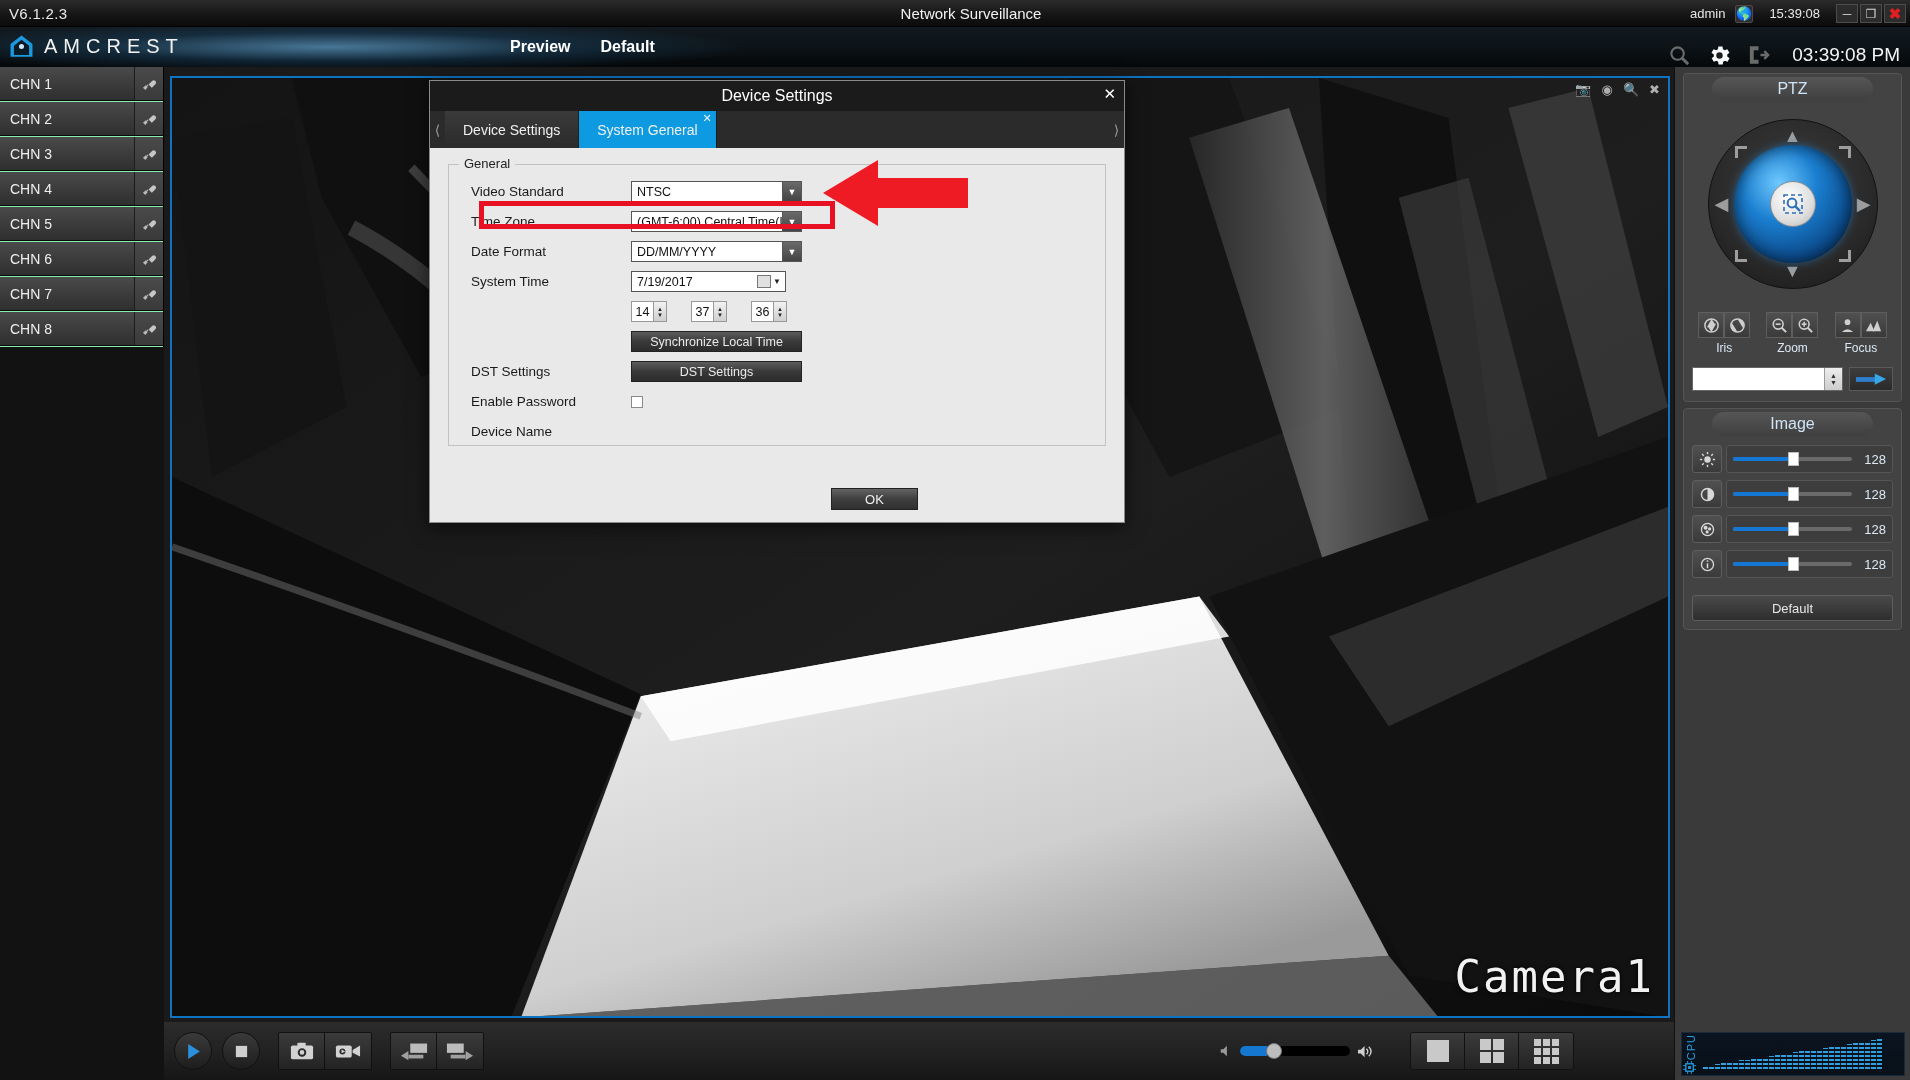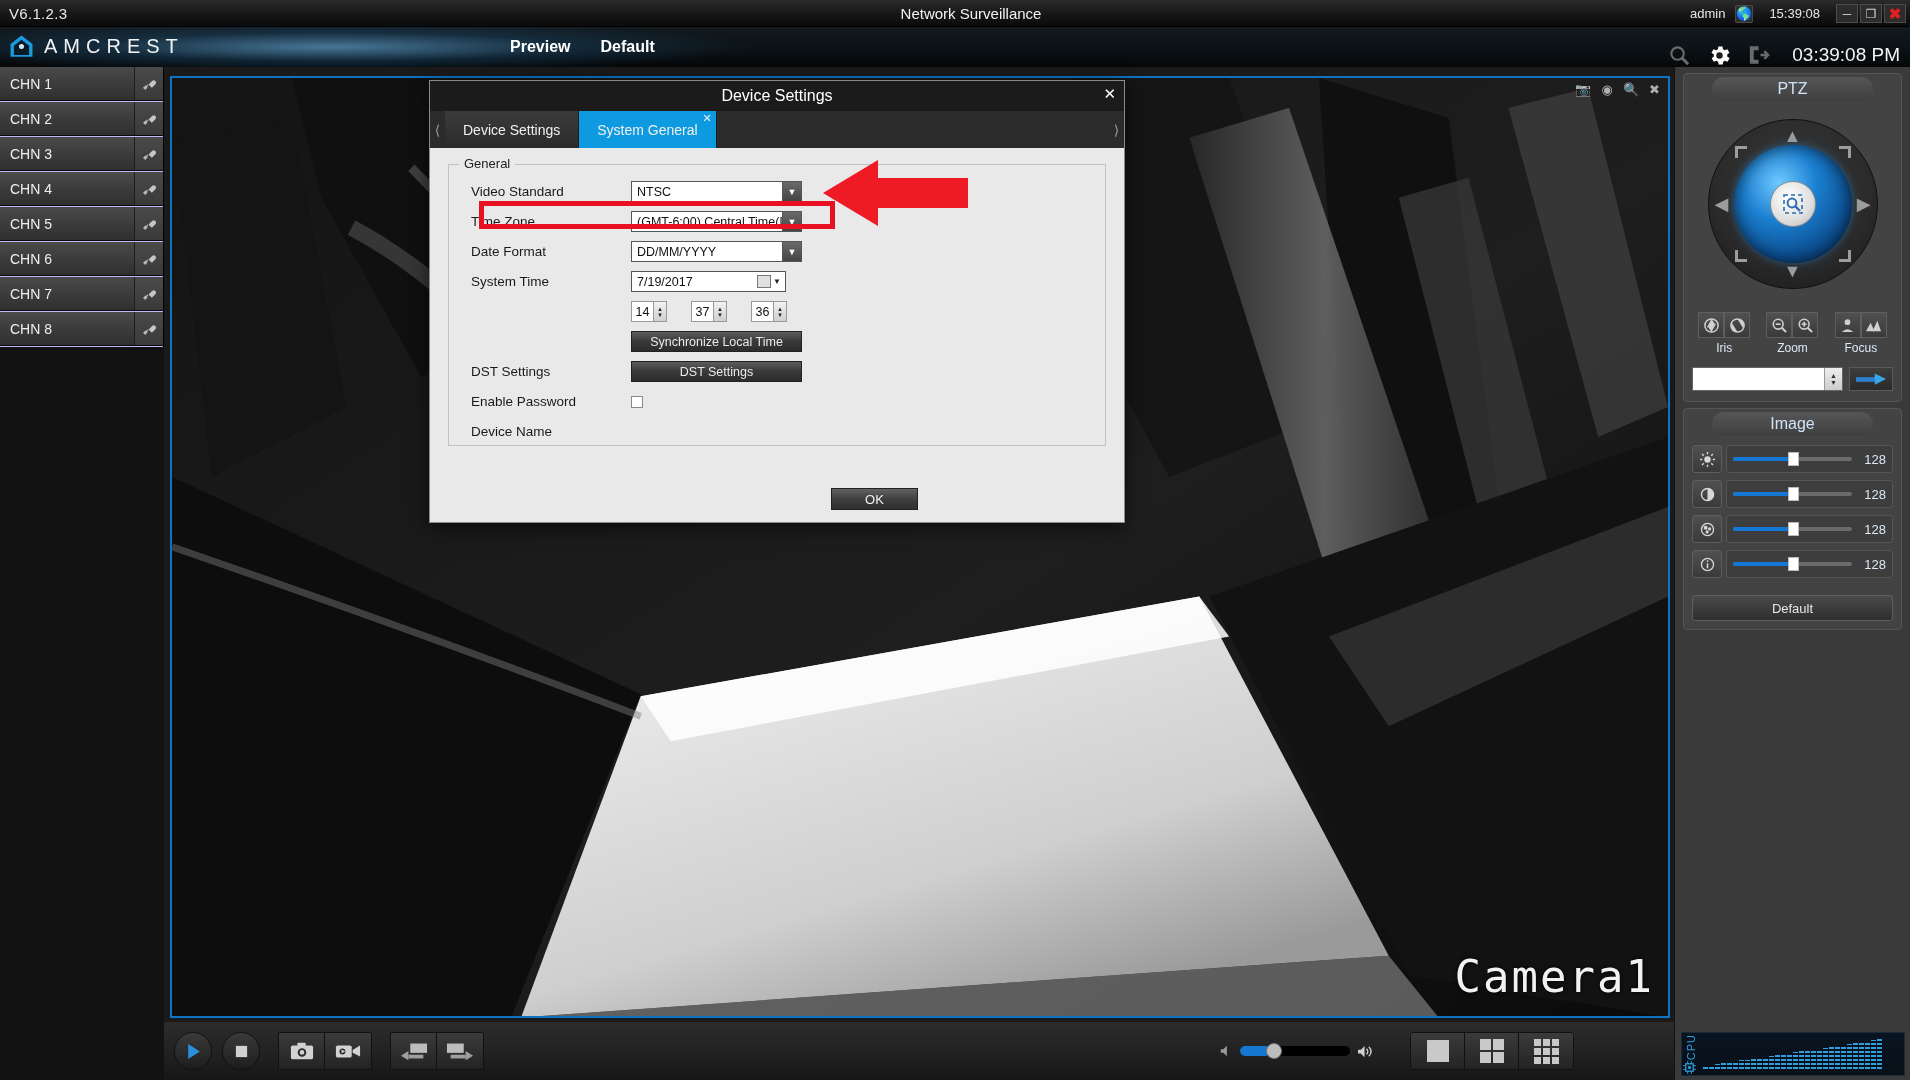--- a/index.html
+++ b/index.html
@@ -58,21 +58,21 @@
   .brand-text { color: #f2f2f2; font-size: 20px; letter-spacing: 6px; font-weight: 500; }
   .nav { position: absolute; left: 510px; top: 0; height: 40px; display: flex; align-items: center; gap: 30px; z-index:3;}
   .nav-item { color: #fff; font-size: 16px; font-weight: bold; cursor: pointer; }
   .hdr-right { position: absolute; right: 10px; top: 0; height: 56px; display: flex; align-items: center; gap: 14px; z-index:3;}
   .hdr-ico { width: 26px; height: 26px; display: flex; align-items: center; justify-content: center; }
   .hdr-clock { color: #f4f4f4; font-size: 19px; margin-left: 6px;}
 
   
   .sidebar {
     position: absolute; left: 0; top: 67px; width: 164px; height: 1013px;
-    background: #c4b5fd; border-right: 1px solid #000;
+    background: #86efac; border-right: 1px solid #000;
   }
   .chn-row {
     height: 34px; margin-bottom: 1px; display: flex; align-items: stretch;
     background: linear-gradient(180deg,#4a4a4a 0%,#3c3c3c 50%,#2f2f2f 100%);
     border-bottom: 1px solid #0a0a0a;
   }
   .chn-label {
     flex: 1; display: flex; align-items: center; padding-left: 10px;
     color: #efefef; font-size: 14px;
   }

